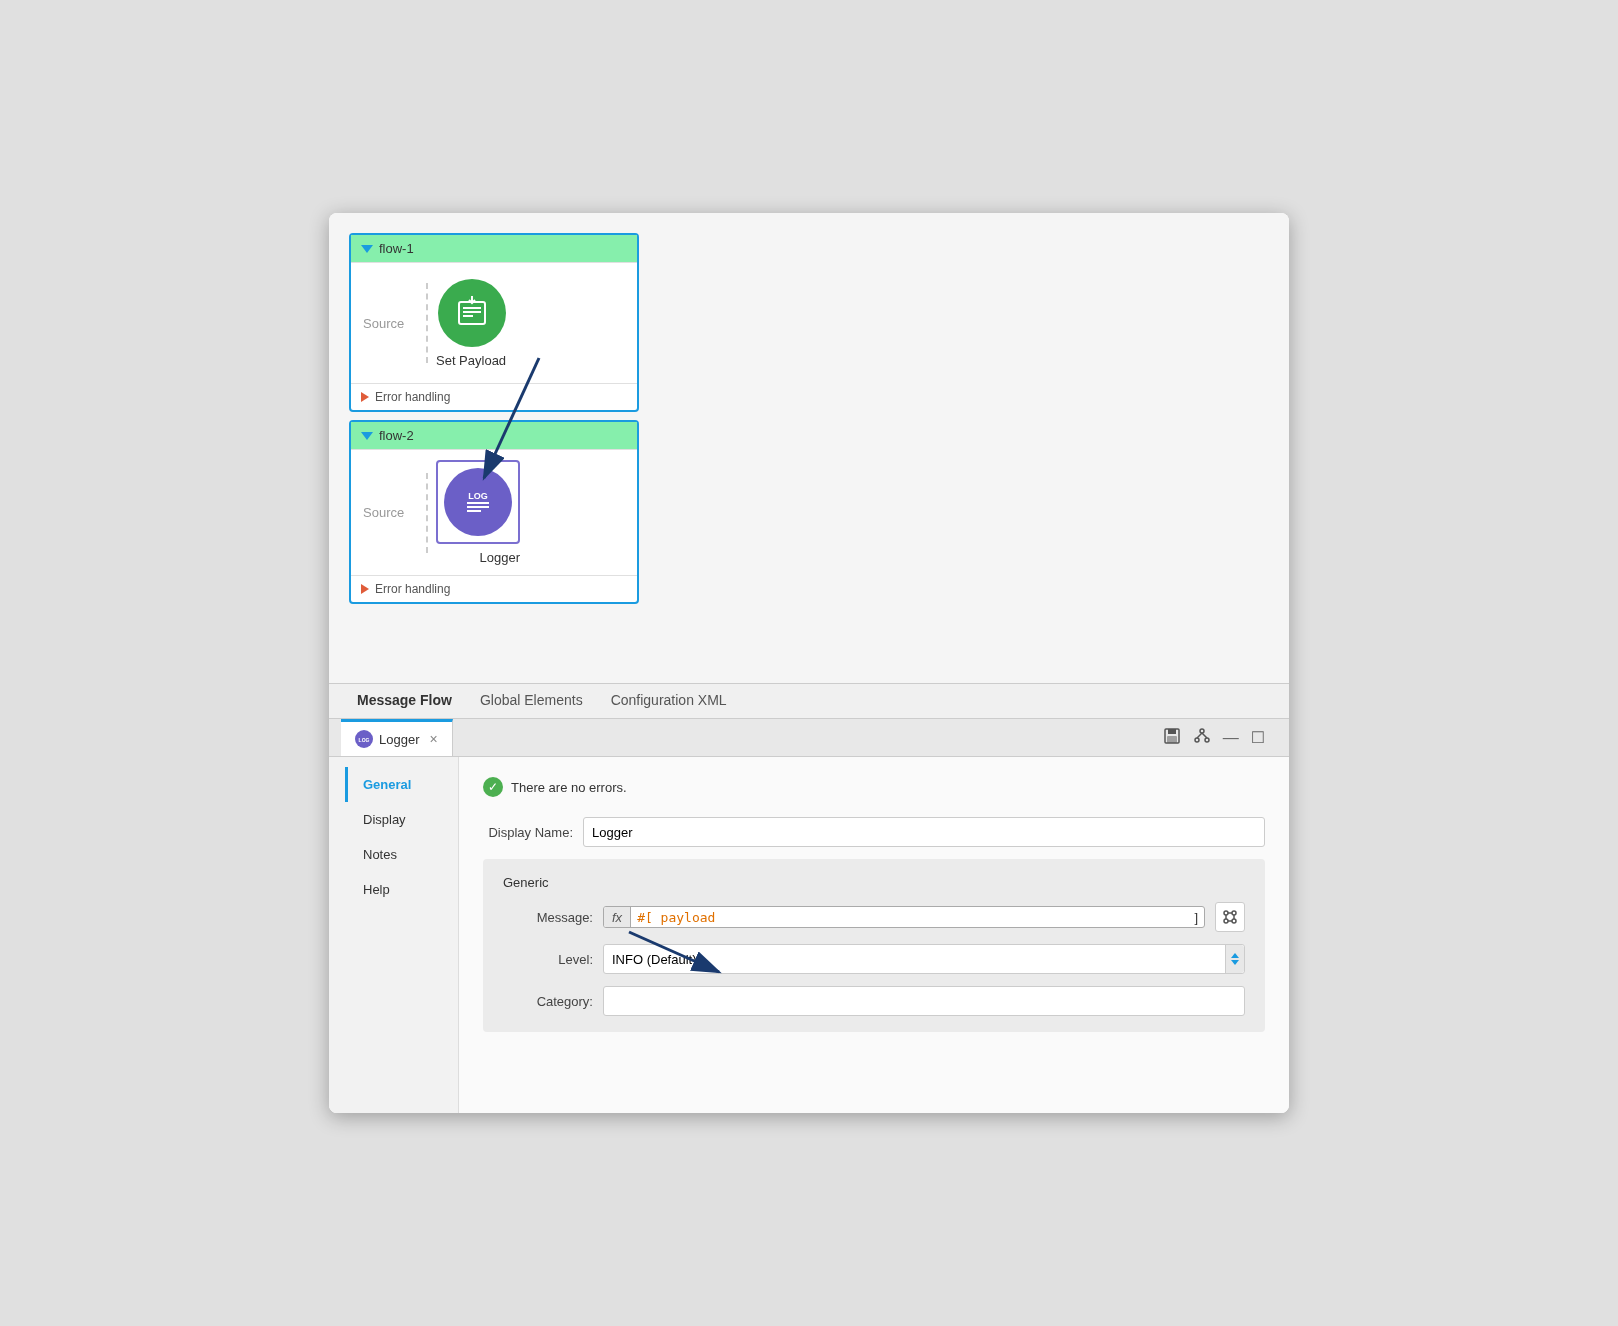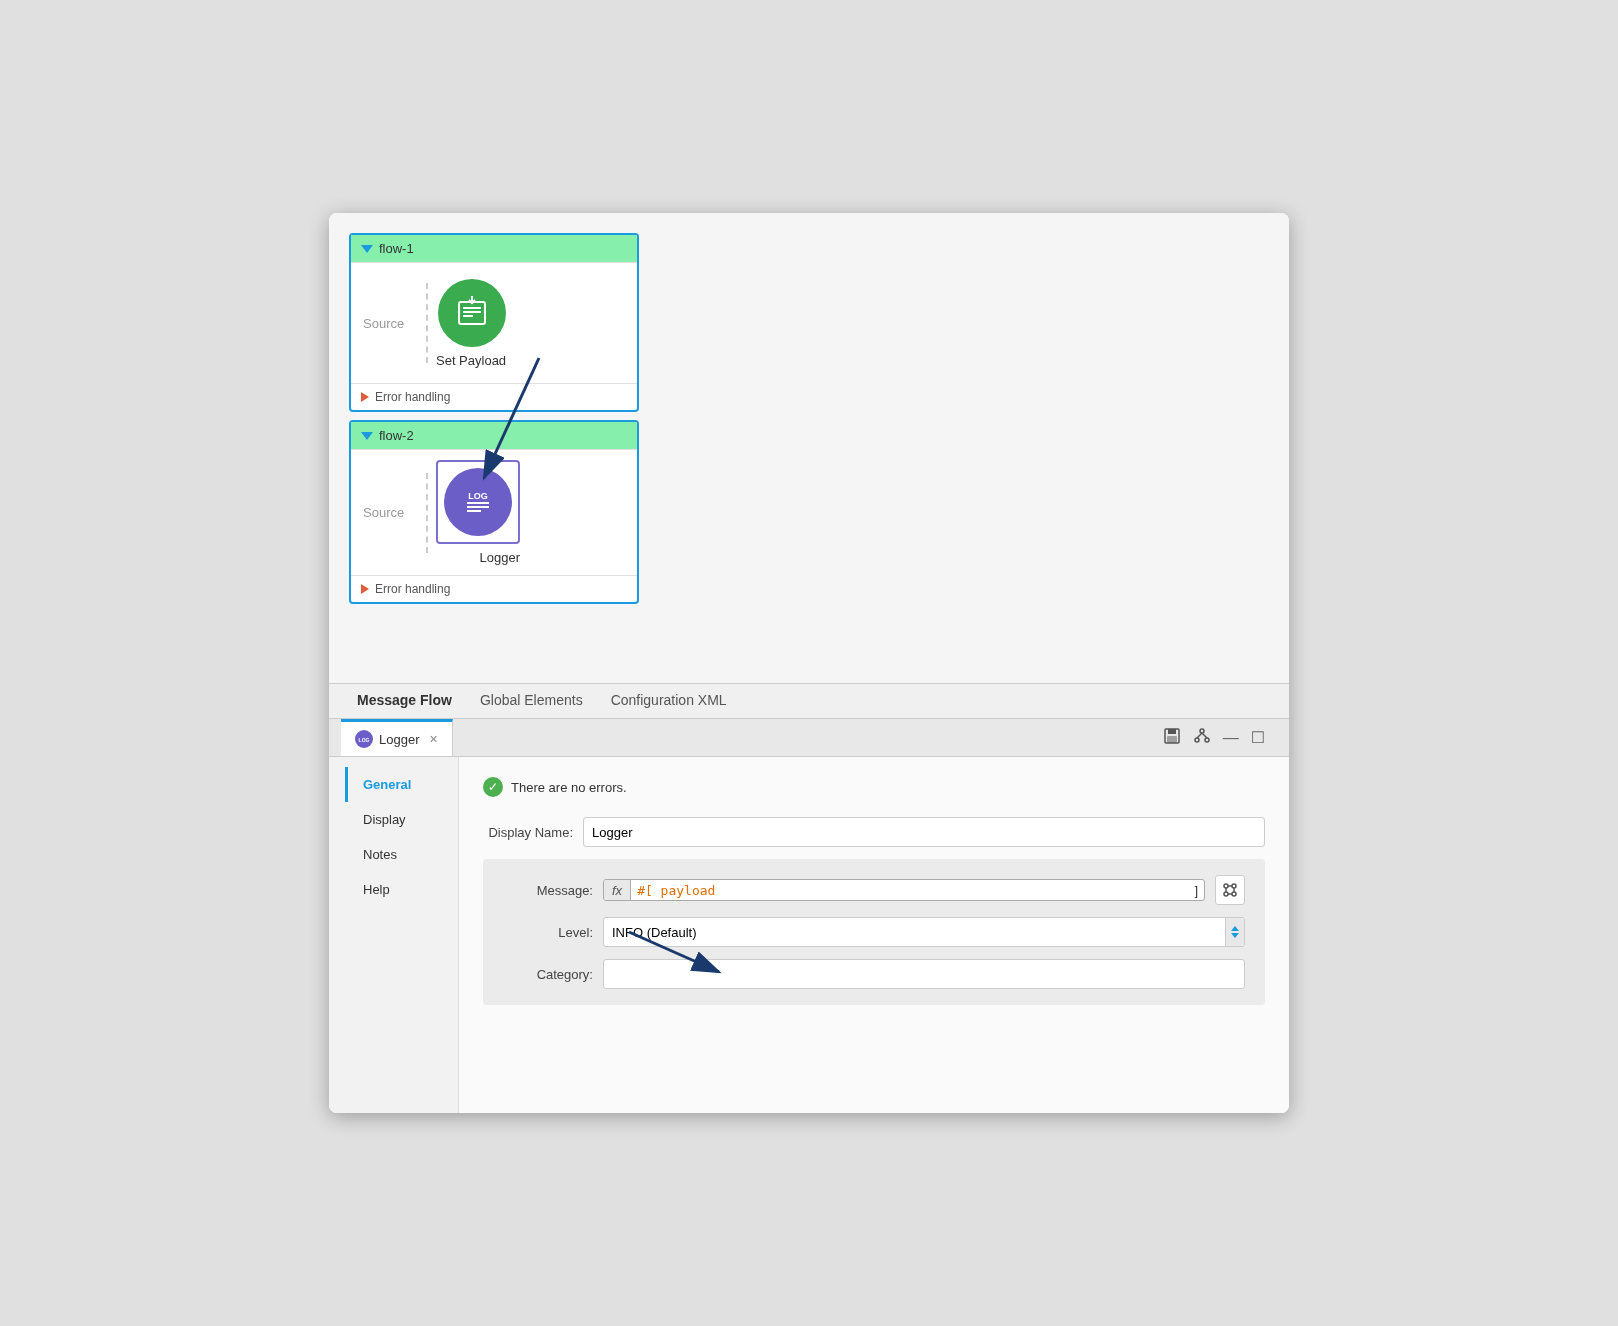--- a/index.html
+++ b/index.html
@@ -499,20 +499,21 @@
           <div class="check-icon">✓</div>
           <span>There are no errors.</span>
         </div>
 
         <div class="form-row">
           <span class="form-label">Display Name:</span>
           <input type="text" class="form-input" value="Logger" style="">
         </div>
 
         <div class="form-section">
+          <div class="section-title">Generic</div>
 
           <div class="form-row" style="position:relative;">
             <span class="form-label">Message:</span>
             <div class="message-input-wrapper">
               <button class="fx-button">
                 <em>fx</em>
               </button>
               <span class="message-text">#[ payload</span>
               <span class="message-suffix">]</span>
             </div>

